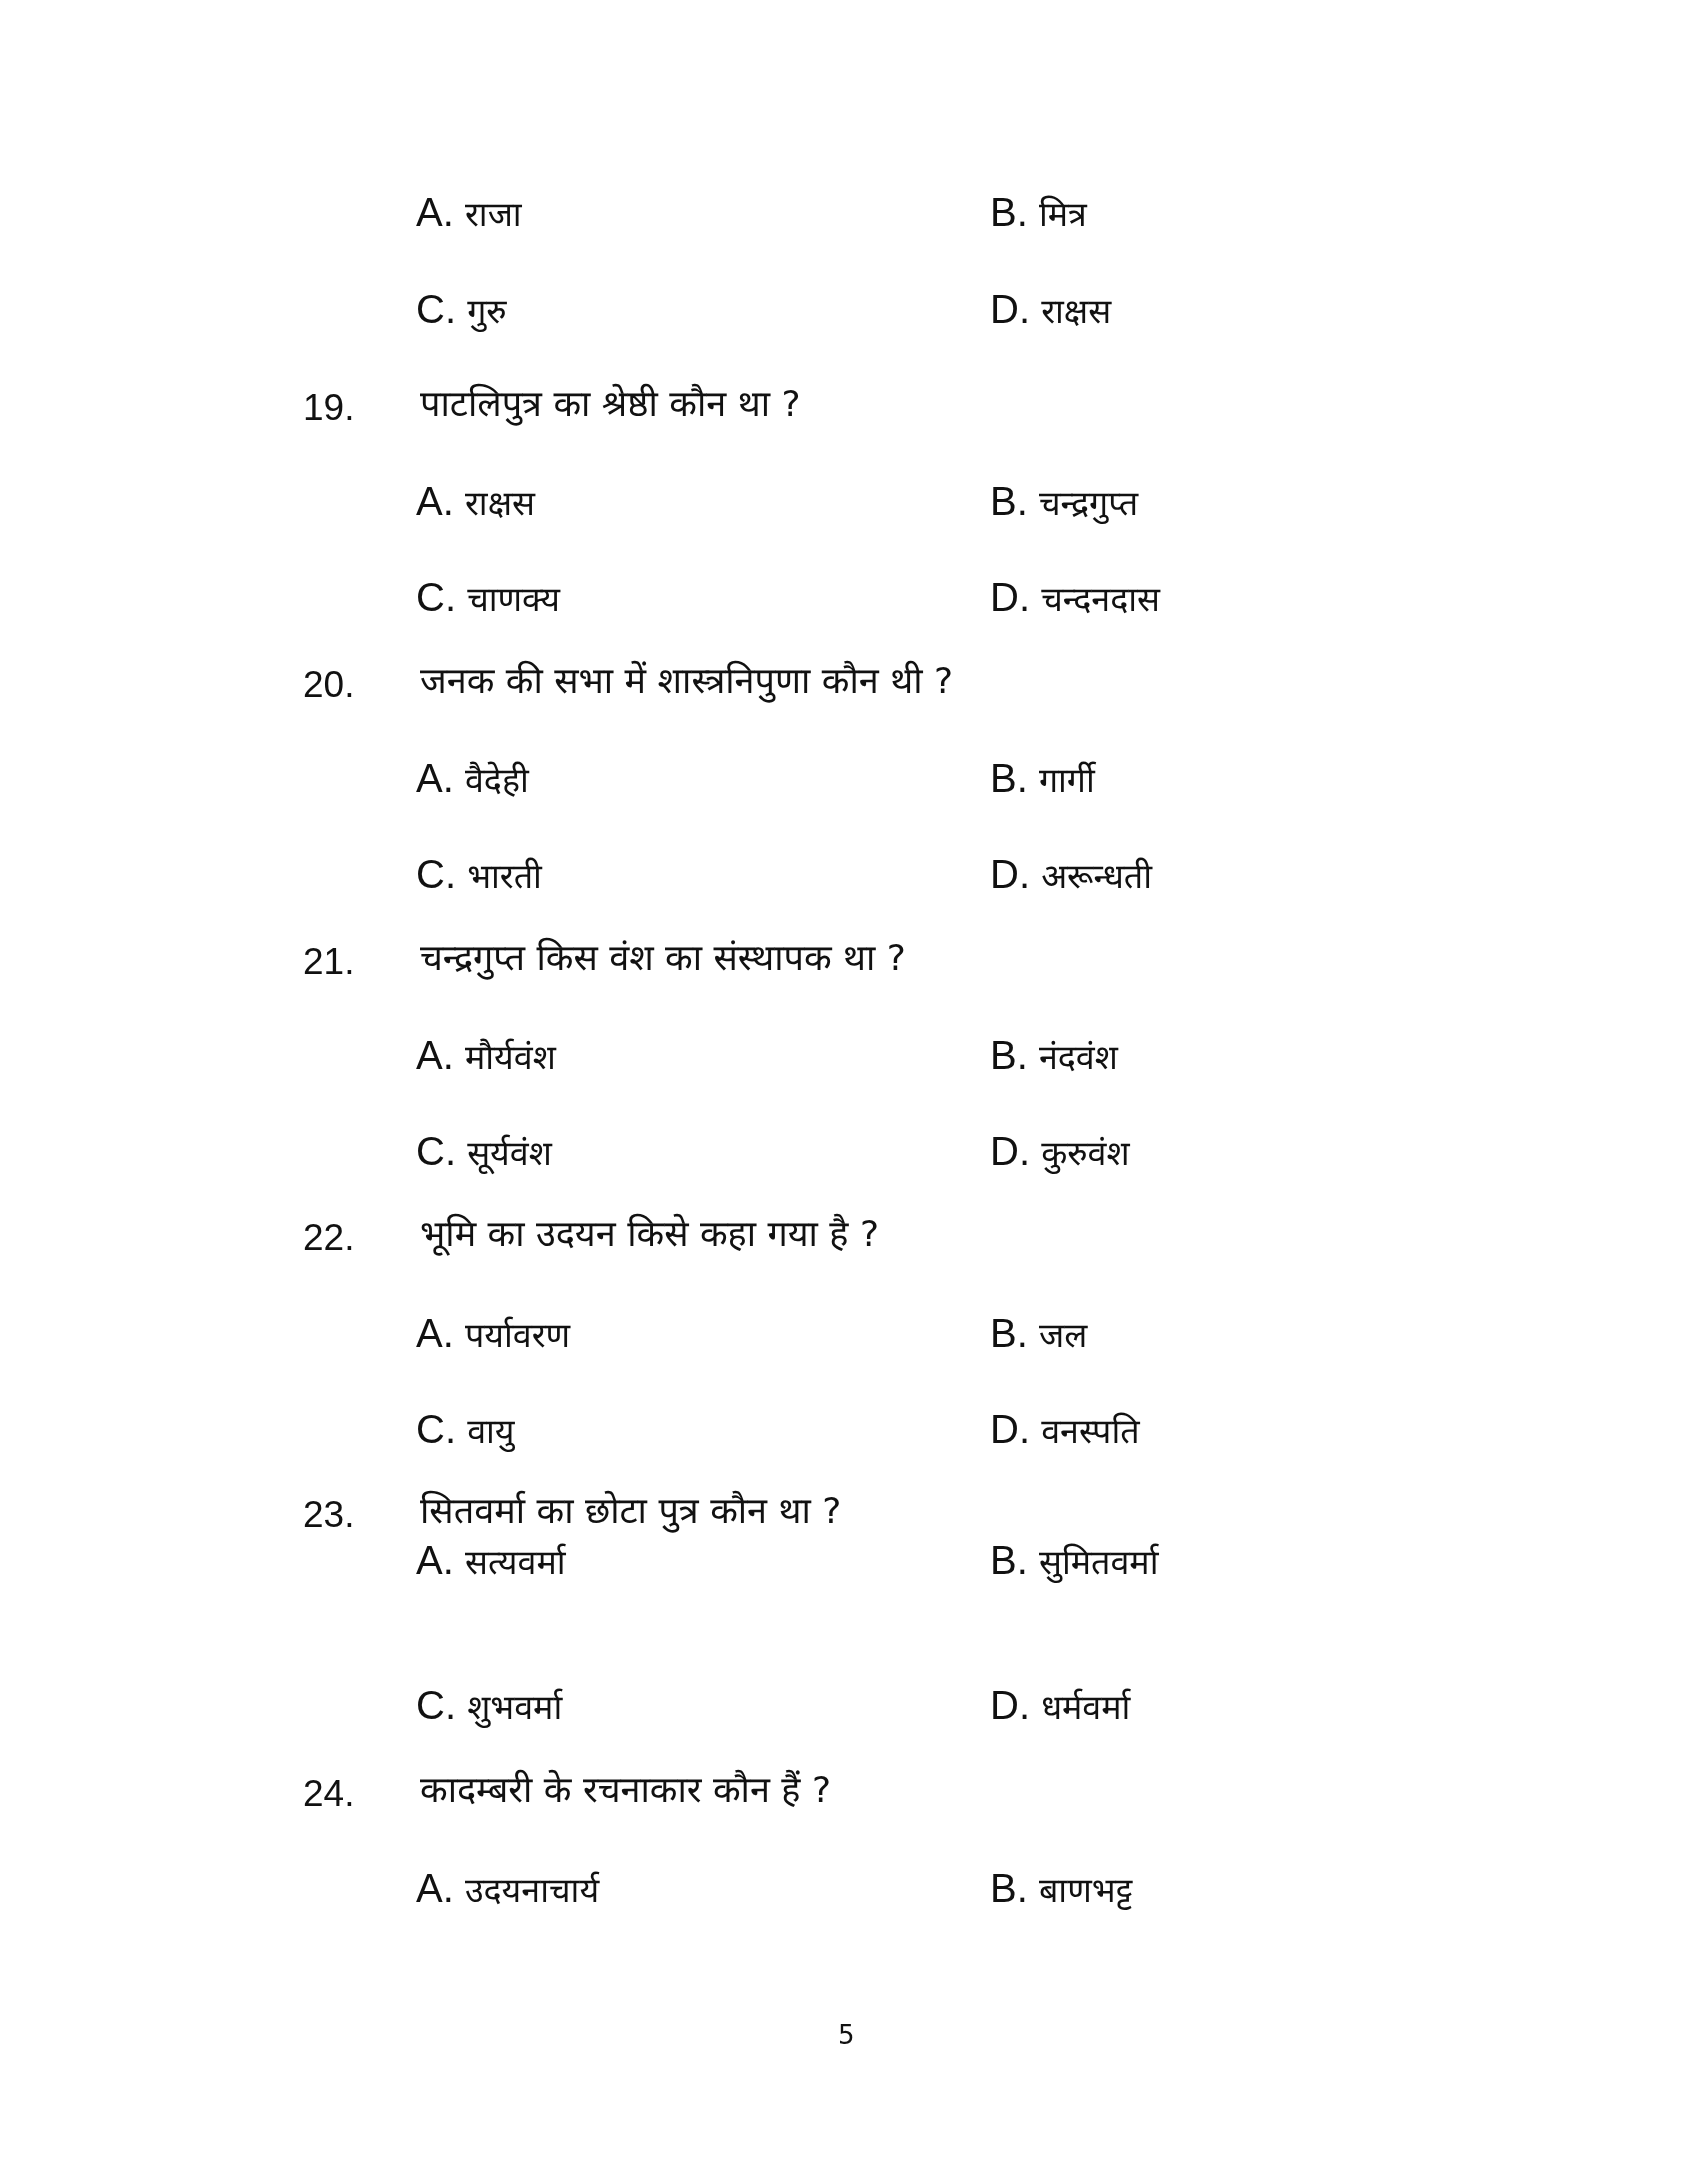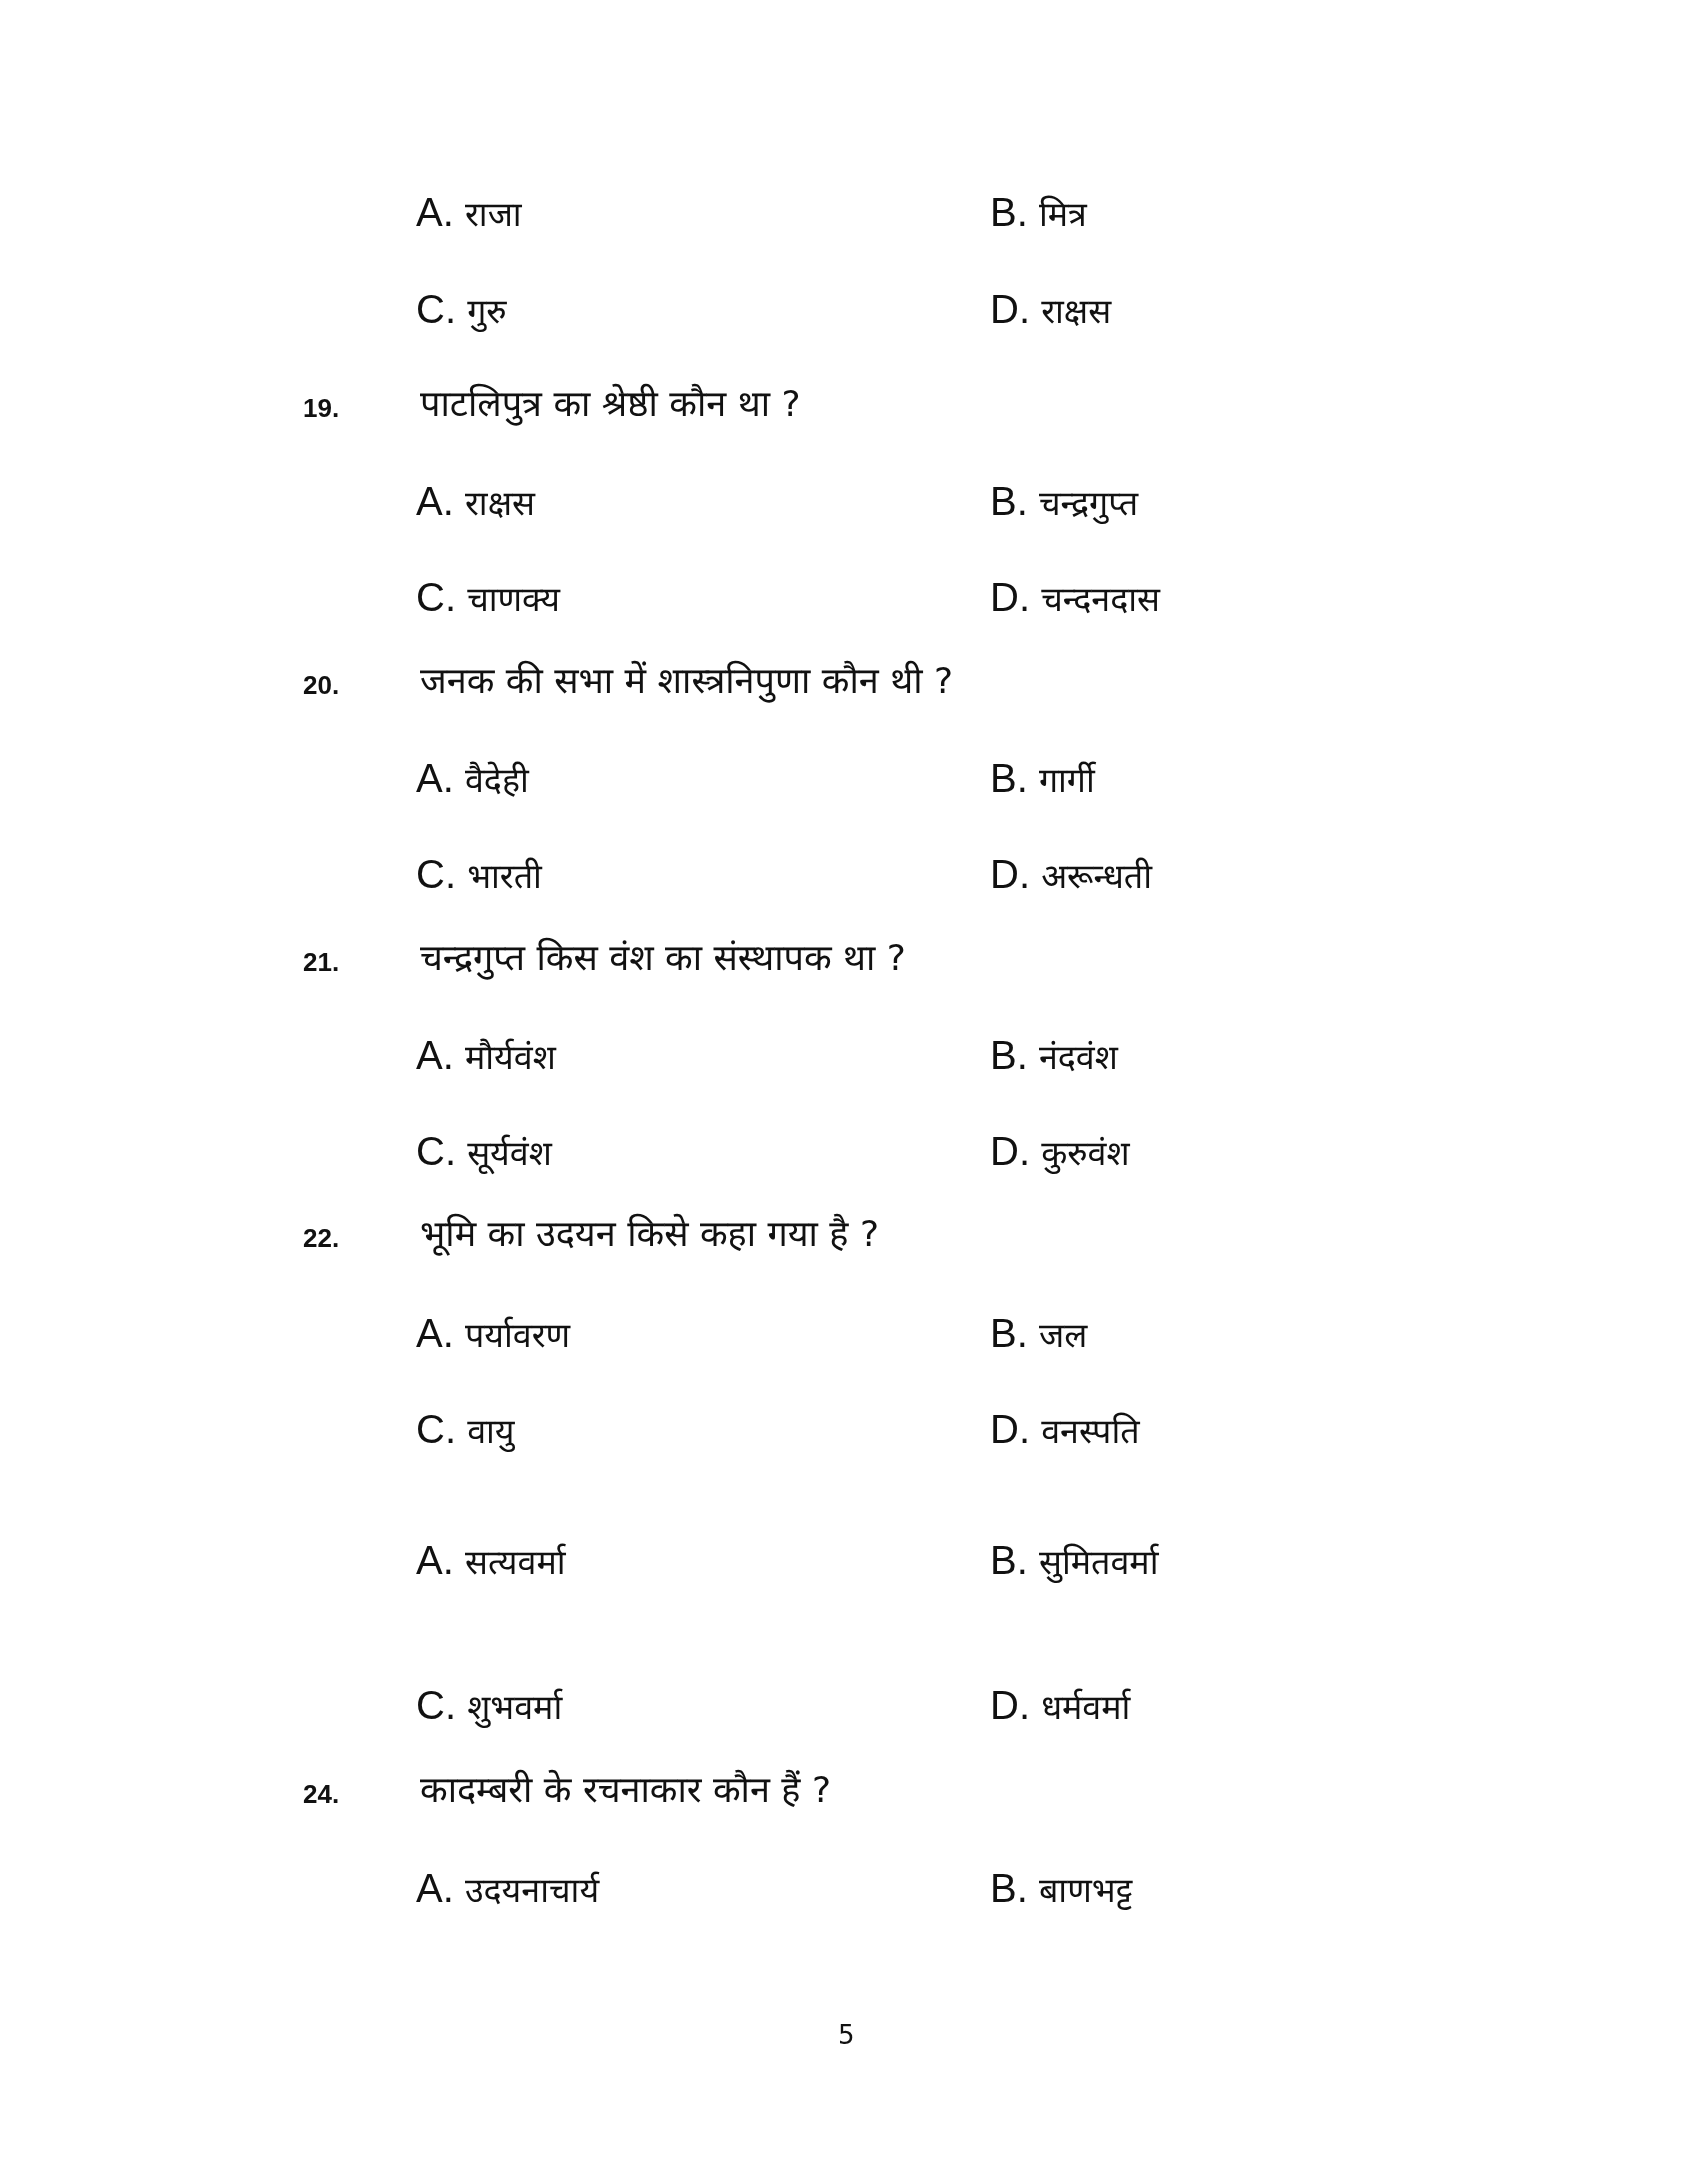--- a/index.html
+++ b/index.html
@@ -1,20 +1,20 @@
 <!DOCTYPE html>
 <html><head>
 <meta charset="utf-8">
 <style>
   html, body { margin:0; padding:0; background:#ffffff; }
   body { width:1683px; height:2178px; position:relative; overflow:hidden;
          font-family: "Liberation Sans", "DejaVu Sans", sans-serif; color:#111; }
   .page { position:absolute; left:0; top:0; width:1683px; height:1820px; }
   .row { position:absolute; left:0; width:1683px; height:59px; }
-  .qnum { position:absolute; left:303px; font-size:26px; line-height:40px; top:8px;font-weight:bold; }
+  .qnum { position:absolute; left:303px; font-size:37px; line-height:40px; top:8px; }
   .qtext { position:absolute; left:420px; font-size:36px; line-height:40px; top:4px; white-space:nowrap; font-family:"DejaVu Sans", sans-serif; }
   .opt { position:absolute; font-size:40px; line-height:40px; top:4px; white-space:nowrap; }
   .opt.left { left:416px; }
   .opt.right { left:990px; }
   .opt .letter { font-family:"Liberation Sans", sans-serif; }
   .opt .otext { font-family:"DejaVu Sans", sans-serif; font-size:34px; }
   .pageno { position:absolute; left:838px; top:2020px; font-size:26px; font-family:"DejaVu Sans", sans-serif; }
 </style>
 </head>
 <body>
@@ -75,20 +75,24 @@
   </div>
   <div class="row" style="top:1309px;">
     <span class="opt left"><span class="letter">A.</span> <span class="otext">पर्यावरण</span></span>
     <span class="opt right"><span class="letter">B.</span> <span class="otext">जल</span></span>
   </div>
   <div class="row" style="top:1405px;text-align:right;">
     <span class="opt left"><span class="letter">C.</span> <span class="otext">वायु</span></span>
     <span class="opt right"><span class="letter">D.</span> <span class="otext">वनस्पति</span></span>
   </div>
 
+  <div class="row" style="top:1487px;">
+    <span class="qnum">23.</span>
+    <span class="qtext">सितवर्मा का छोटा पुत्र कौन था ?</span>
+  </div>
   <div class="row" style="top:1536px;">
     <span class="opt left"><span class="letter">A.</span> <span class="otext">सत्यवर्मा</span></span>
     <span class="opt right"><span class="letter">B.</span> <span class="otext">सुमितवर्मा</span></span>
   </div>
   <div class="row" style="top:1681px;">
     <span class="opt left"><span class="letter">C.</span> <span class="otext">शुभवर्मा</span></span>
     <span class="opt right"><span class="letter">D.</span> <span class="otext">धर्मवर्मा</span></span>
   </div>
 
   <div class="row" style="top:1766px;">

